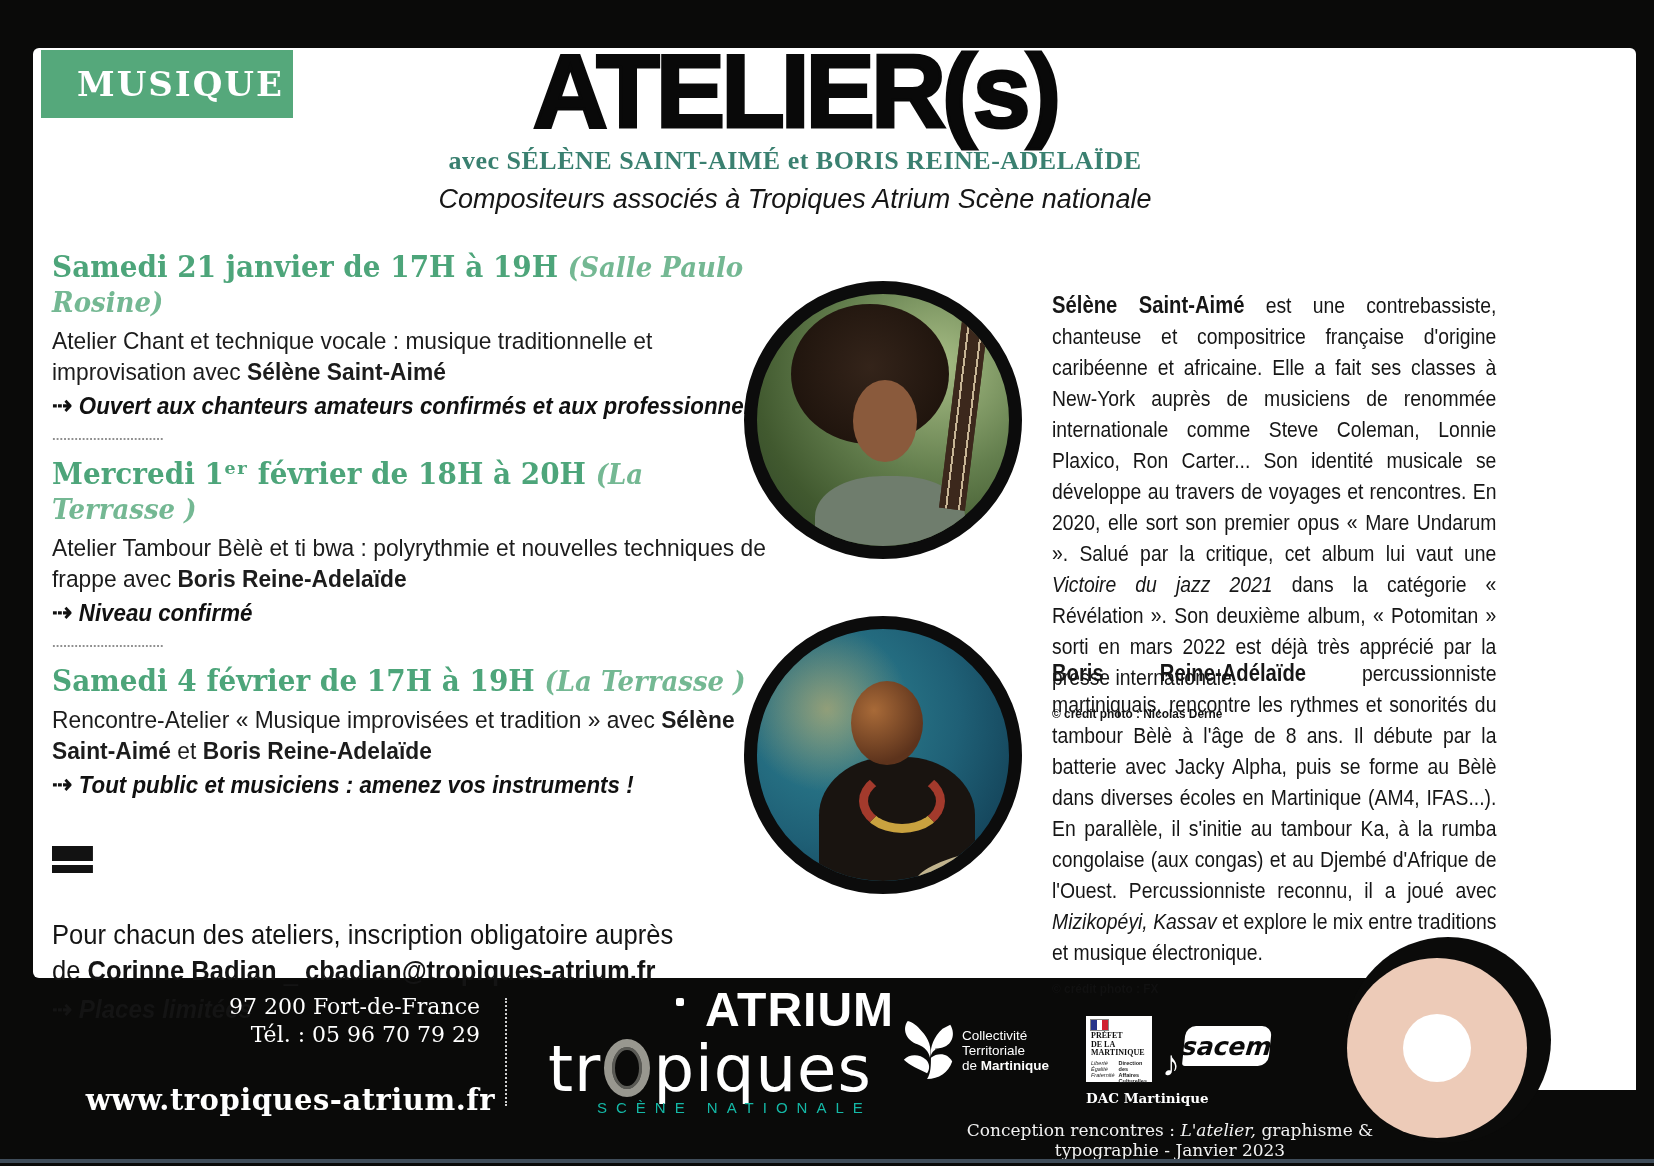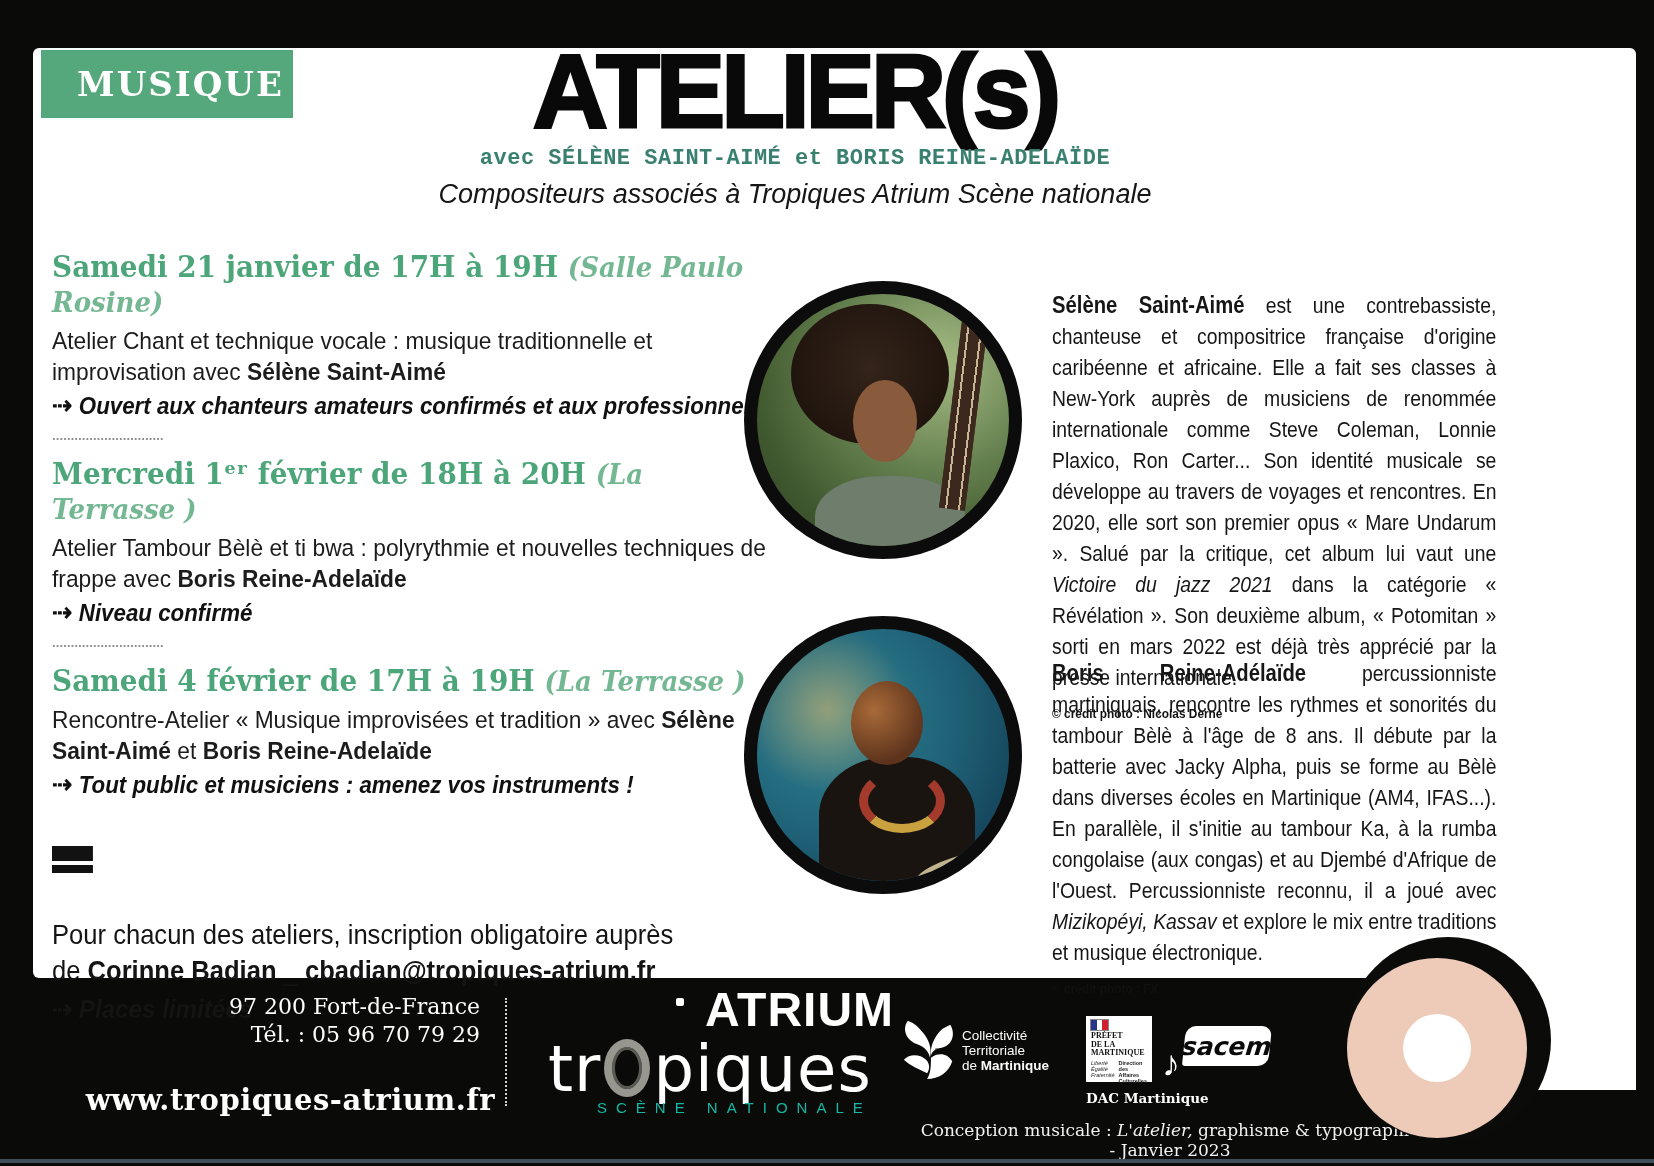--- a/index.html
+++ b/index.html
@@ -12,21 +12,21 @@
 
   
   .badge{position:absolute;left:33px;top:50px;width:252px;height:68px;background:#55a87b;z-index:3;
          display:flex;align-items:center;padding-left:36px;box-sizing:border-box;margin-left:8px;}
   .badge span{font-family:"DejaVu Serif",serif;font-weight:bold;font-size:34px;letter-spacing:2px;color:#fff;}
 
   
   .header{position:absolute;left:33px;top:36px;width:1524px;text-align:center;z-index:2;}
   .title{margin:0;font-family:"Liberation Sans",sans-serif;font-weight:900;font-size:104px;line-height:1.06;
          color:#090909;letter-spacing:-4px;-webkit-text-stroke:3px #090909;}
-  .subtitle{margin-top:0px;font-family:Liberation Mono, monospace;font-weight:bold;font-size:22px;color:#3a8070;letter-spacing:0.5px;}
+  .subtitle{margin-top:0px;font-family:Liberation Serif, serif;font-weight:bold;font-size:26px;color:#3a8070;letter-spacing:0.5px;}
   .tagline{margin-top:8px;font-family:Liberation Sans, sans-serif;font-style:italic;font-size:27px;color:#161616;}
 
   
   .left-col{position:absolute;left:52px;top:250px;width:775px;z-index:2;transform:scaleX(.93);transform-origin:left top;}
   .sec-head{margin:0 0 5px 0;font-family:"DejaVu Serif",serif;font-weight:bold;font-size:30px;line-height:34px;color:#4da57a;}
   .venue{font-style:italic;font-weight:600;font-size:28px;color:#74b893;}
   .sec-body{margin:0;font-size:24.5px;line-height:31px;color:#1c1c1c;}
   .sec-body b{font-weight:700;}
   .note{margin:3px 0 0 0;font-style:italic;font-weight:bold;font-size:24px;line-height:31px;color:#111;}
   .arrow{font-style:normal;font-weight:900;font-size:26px;margin-right:9px;letter-spacing:-2px;}
@@ -235,21 +235,21 @@
       </div>
     </div>
   </div>
   <div class="dac">DAC Martinique</div>
 
   <div class="sacem-note">♪</div>
   <div class="sacem-bubble">
     <span>sacem</span>
   </div>
 
-  <div class="conception"><span>Conception musicale : </span><i>L'atelier,</i><span> graphisme &amp; typographie - Janvier 2023</span></div>
+  <div class="conception"><span>Conception rencontres : </span><i>L'atelier,</i><span> graphisme &amp; typographie - Janvier 2023</span></div>
 
   <div class="rec-outer"></div>
   <div class="rec-disc"></div>
   <div class="rec-hole"></div>
 
   <div class="bottom-strip"></div>
 
 </div>
 
 </body></html>

